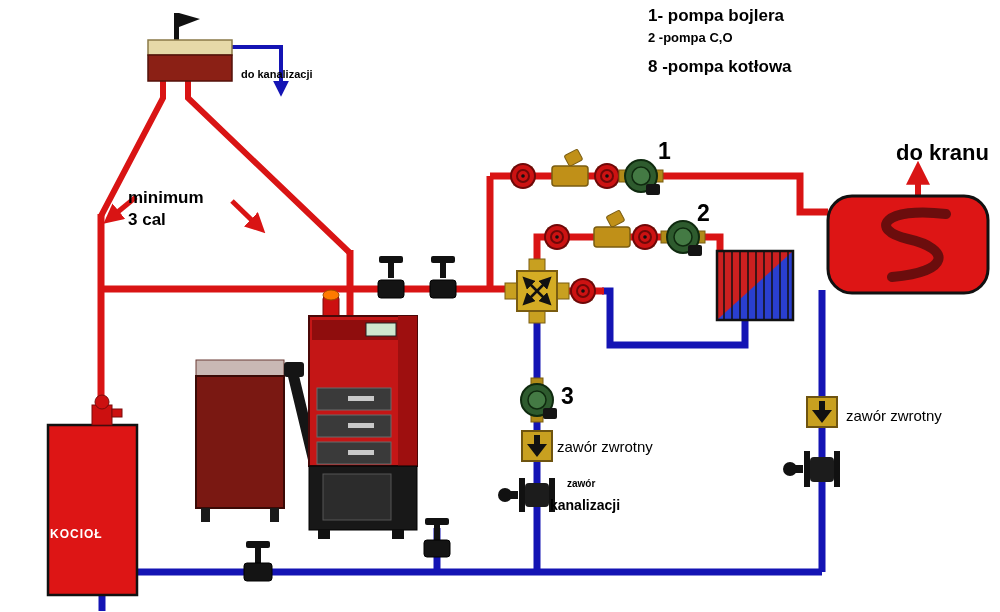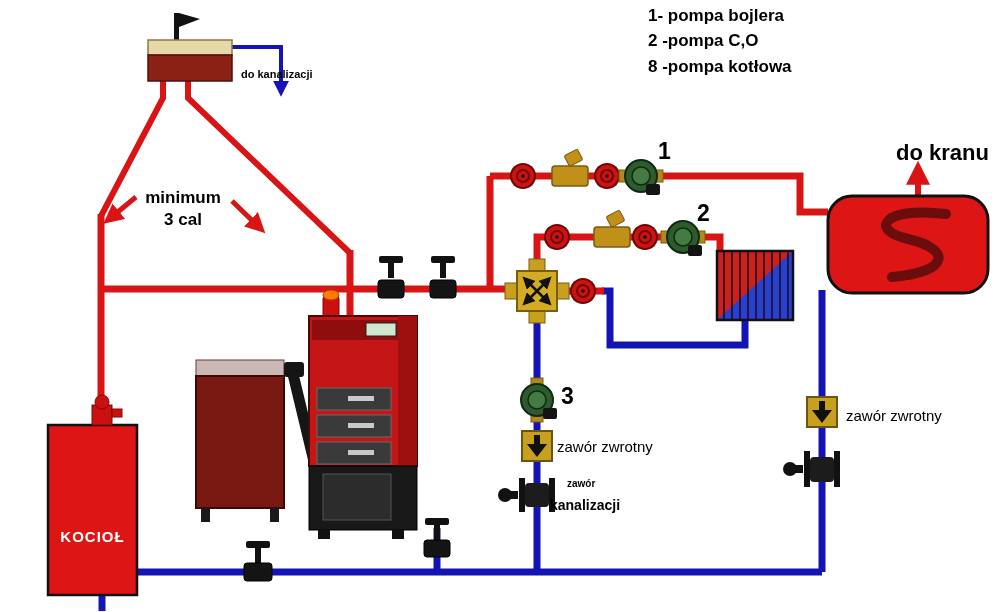--- a/index.html
+++ b/index.html
@@ -12,21 +12,21 @@
   }
   .stage { position:absolute; left:0; top:0; width:1000px; height:612px; }
   svg { position:absolute; left:0; top:0; }
   .lbl {
     position:absolute;
     color:#000;
     white-space:nowrap;
     line-height:1.15;
   }
   .bold { font-weight:bold; }
-  .center { text-align:center; }
+  .center { text-align:left; }
 </style>
 </head>
 <body>
 
 <div class="stage">
 
 <svg width="1000" height="612" viewBox="0 0 1000 612">
   <defs>
     <marker id="arr-red" viewBox="0 0 10 10" refX="7" refY="5" markerWidth="4" markerHeight="4" orient="auto-start-reverse">
       <path d="M0,0 L10,5 L0,10 Z" fill="#d91414"></path>
@@ -236,31 +236,31 @@
   <g>
     <rect x="804" y="451" width="6" height="36" fill="#111"></rect>
     <rect x="834" y="451" width="6" height="36" fill="#111"></rect>
     <rect x="810" y="457" width="24" height="25" rx="4" fill="#1c1c1c"></rect>
     <rect x="793" y="465" width="10" height="8" fill="#111"></rect>
     <circle cx="790" cy="469" r="7" fill="#111"></circle>
   </g>
 </svg>
 
 <div class="lbl bold" style="left:648px;top:6px;font-size:17px">1- pompa bojlera</div>
-<div class="lbl bold" style="left:648px;top:31px;font-size:17px">2 -pompa C,O</div>
+<div class="lbl bold" style="left:648px;top:31px;font-size:13px">2 -pompa C,O</div>
 <div class="lbl bold" style="left:648px;top:57px;font-size:17px">8 -pompa kotłowa</div>
 
 <div class="lbl bold" style="left:241px;top:68px;font-size:11px">do kanalizacji</div>
 
 <div class="lbl bold center" style="left:128px;top:188px;width:110px;font-size:17px">minimum</div>
 <div class="lbl bold center" style="left:128px;top:210px;width:110px;font-size:17px">3 cal</div>
 
 <div class="lbl bold" style="left:896px;top:140px;font-size:22px">do kranu</div>
 
-<div class="lbl bold center" style="left:50px;top:528px;width:85px;font-size:15px;color:#fff;letter-spacing:1px">KOCIOŁ</div>
+<div class="lbl bold center" style="left:50px;top:528px;width:85px;font-size:12px;color:#fff;letter-spacing:1px">KOCIOŁ</div>
 
 <div class="lbl bold" style="left:658px;top:138px;font-size:23px">1</div>
 <div class="lbl bold" style="left:697px;top:200px;font-size:23px">2</div>
 <div class="lbl bold" style="left:561px;top:383px;font-size:23px">3</div>
 
 <div class="lbl" style="left:557px;top:438px;font-size:15px">zawór zwrotny</div>
 <div class="lbl" style="left:842px;top:406px;font-size:15px;background:#fff;padding:1px 4px">zawór zwrotny</div>
 
 <div class="lbl bold" style="left:567px;top:478px;font-size:10px">zawór</div>
 <div class="lbl bold" style="left:550px;top:497px;font-size:14px">kanalizacji</div>

